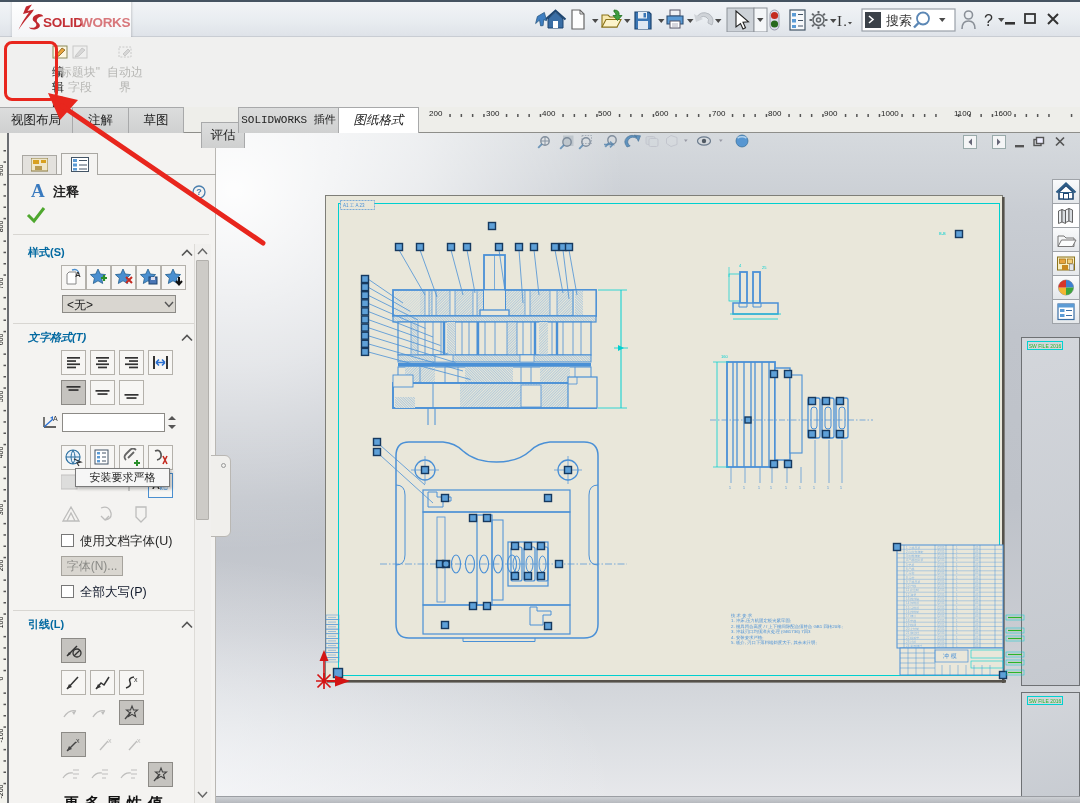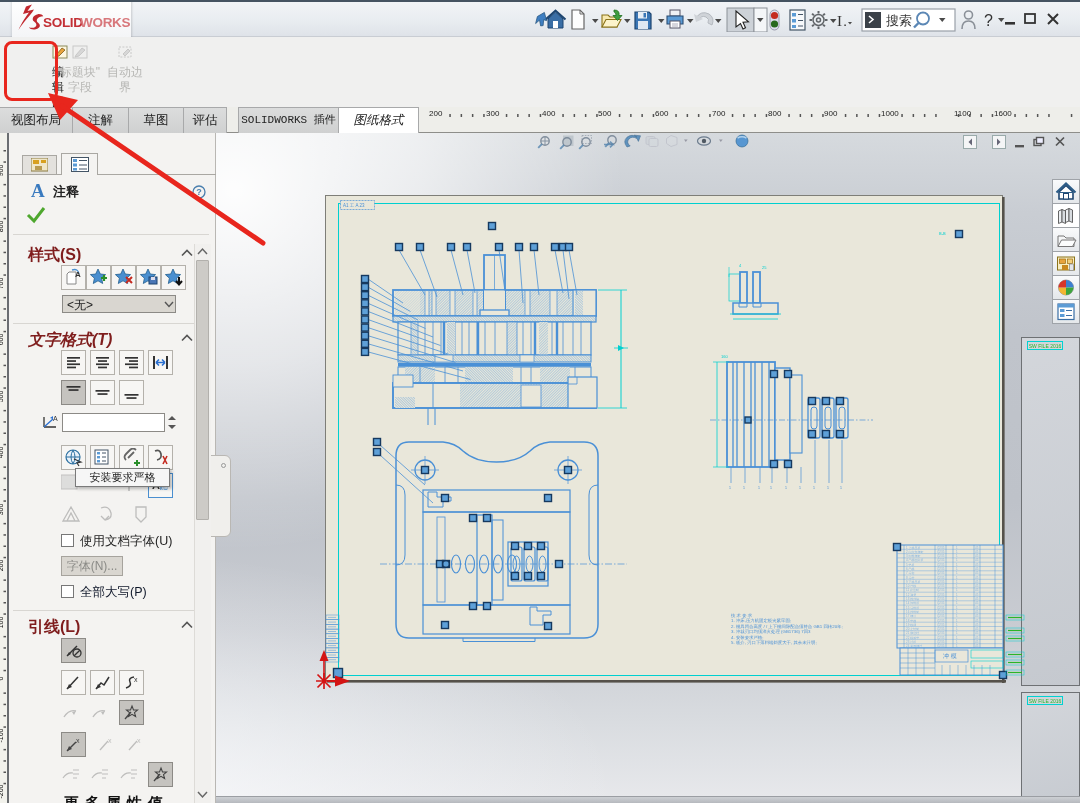--- a/index.html
+++ b/index.html
@@ -22,21 +22,21 @@
 .cmtab.active { background:#ffffff; z-index:4;font-style:italic; }
 #hruler { left:420px; top:107px; width:660px; height:13px; background:transparent; }
 #vruler { left:0px; top:133px; width:7px; height:670px; background:#f2f2ec; }
 #vruledge { left:7px; top:133px; width:2px; height:670px; background:#6b6e71; }
 #canvas { left:9px; top:133px; width:1071px; height:670px;
   background:
    radial-gradient(ellipse 390px 360px at 225px 57px, rgba(255,255,255,0.97) 0%, rgba(255,255,255,0.6) 48%, rgba(255,255,255,0) 100%),
    radial-gradient(ellipse 500px 250px at 110px 670px, rgba(250,251,253,0.8) 0%, rgba(250,251,253,0) 100%),
    linear-gradient(180deg,#d6dade 0%,#c9cdd3 12%,#c0c4cb 30%,#bec2c9 55%,#c9ccd2 74%,#d9dce0 88%,#e8e9ec 100%); }
 #panel { left:9px; top:133px; width:207px; height:670px; background:#f4f3f1; border-right:1px solid #b9b7b3; font-size:12px; color:#1a1a1a; }
-.sechead { font-weight:bold; font-size:16px; color:#7f1d1d; }
+.sechead { font-weight:bold; font-size:11px; color:#0369a1; }
 .pbtn { position:absolute; width:25px; height:25px; background:#f7f6f4; border:1px solid #b4b1ab; }
 .pbtn.pressed { background:#c5c3bf; border:1px solid #8c8a86; }
 .divider { position:absolute; left:4px; width:196px; height:1px; background:#d8d6d2; }
 #pscroll { width:17px; background:#f1f0ee; border-left:1px solid #dddbd7; }
 #tooltip { left:66px; top:335px; width:95px; height:19px; background:#f6f6f6; border:1px solid #7a7a7a; font-size:11px; line-height:17px; text-align:center; color:#222; z-index:40; box-shadow:2px 2px 3px rgba(0,0,0,0.25); }
 #redbox { left:4px; top:41px; width:54px; height:60px; border:3px solid #e8261d; border-radius:8px; z-index:60; }
 #redarrow { left:0; top:0; z-index:59; }
 </style>
 </head>
 <body>
@@ -143,21 +143,21 @@
     <svg width="17" height="17" viewBox="0 0 17 17" opacity="0.45">
         <rect x="2" y="3" width="12" height="10" fill="none" stroke="#999" stroke-dasharray="2 1.4"></rect>
         <path d="M6 10 L11 5 L13 7 L8 12 Z" fill="#bbb" stroke="#888" stroke-width="0.8"></path>
       </svg>
     <div>自动边<br>界</div>
   </div>
   <div id="tabrow" class="abs"></div>
   <div class="cmtab" style="left:-1px;width:74px;">视图布局</div>
   <div class="cmtab" style="left:72px;width:57px;">注解</div>
   <div class="cmtab" style="left:128px;width:56px;">草图</div>
-  <div class="cmtab" style="left:183px;width:44px;">评估</div>
+  <div class="cmtab" style="left:201px;width:44px;margin-top:15px;">评估</div>
   <div class="cmtab" style="left:238px;width:101px;font-size:11px;font-family:Liberation Mono, monospace;">SOLIDWORKS 插件</div>
   <div class="cmtab active" style="left:338px;width:81px;">图纸格式</div>
   <div id="hruler" class="abs">
       <div class="abs" style="left:9px;top:2px;font-size:8px;color:#222;">200</div>
       <div class="abs" style="left:66px;top:2px;font-size:8px;color:#222;">300</div>
       <div class="abs" style="left:122px;top:2px;font-size:8px;color:#222;">400</div>
       <div class="abs" style="left:178px;top:2px;font-size:8px;color:#222;">500</div>
       <div class="abs" style="left:235px;top:2px;font-size:8px;color:#222;">600</div>
       <div class="abs" style="left:292px;top:2px;font-size:8px;color:#222;">700</div>
       <div class="abs" style="left:348px;top:2px;font-size:8px;color:#222;">800</div>

